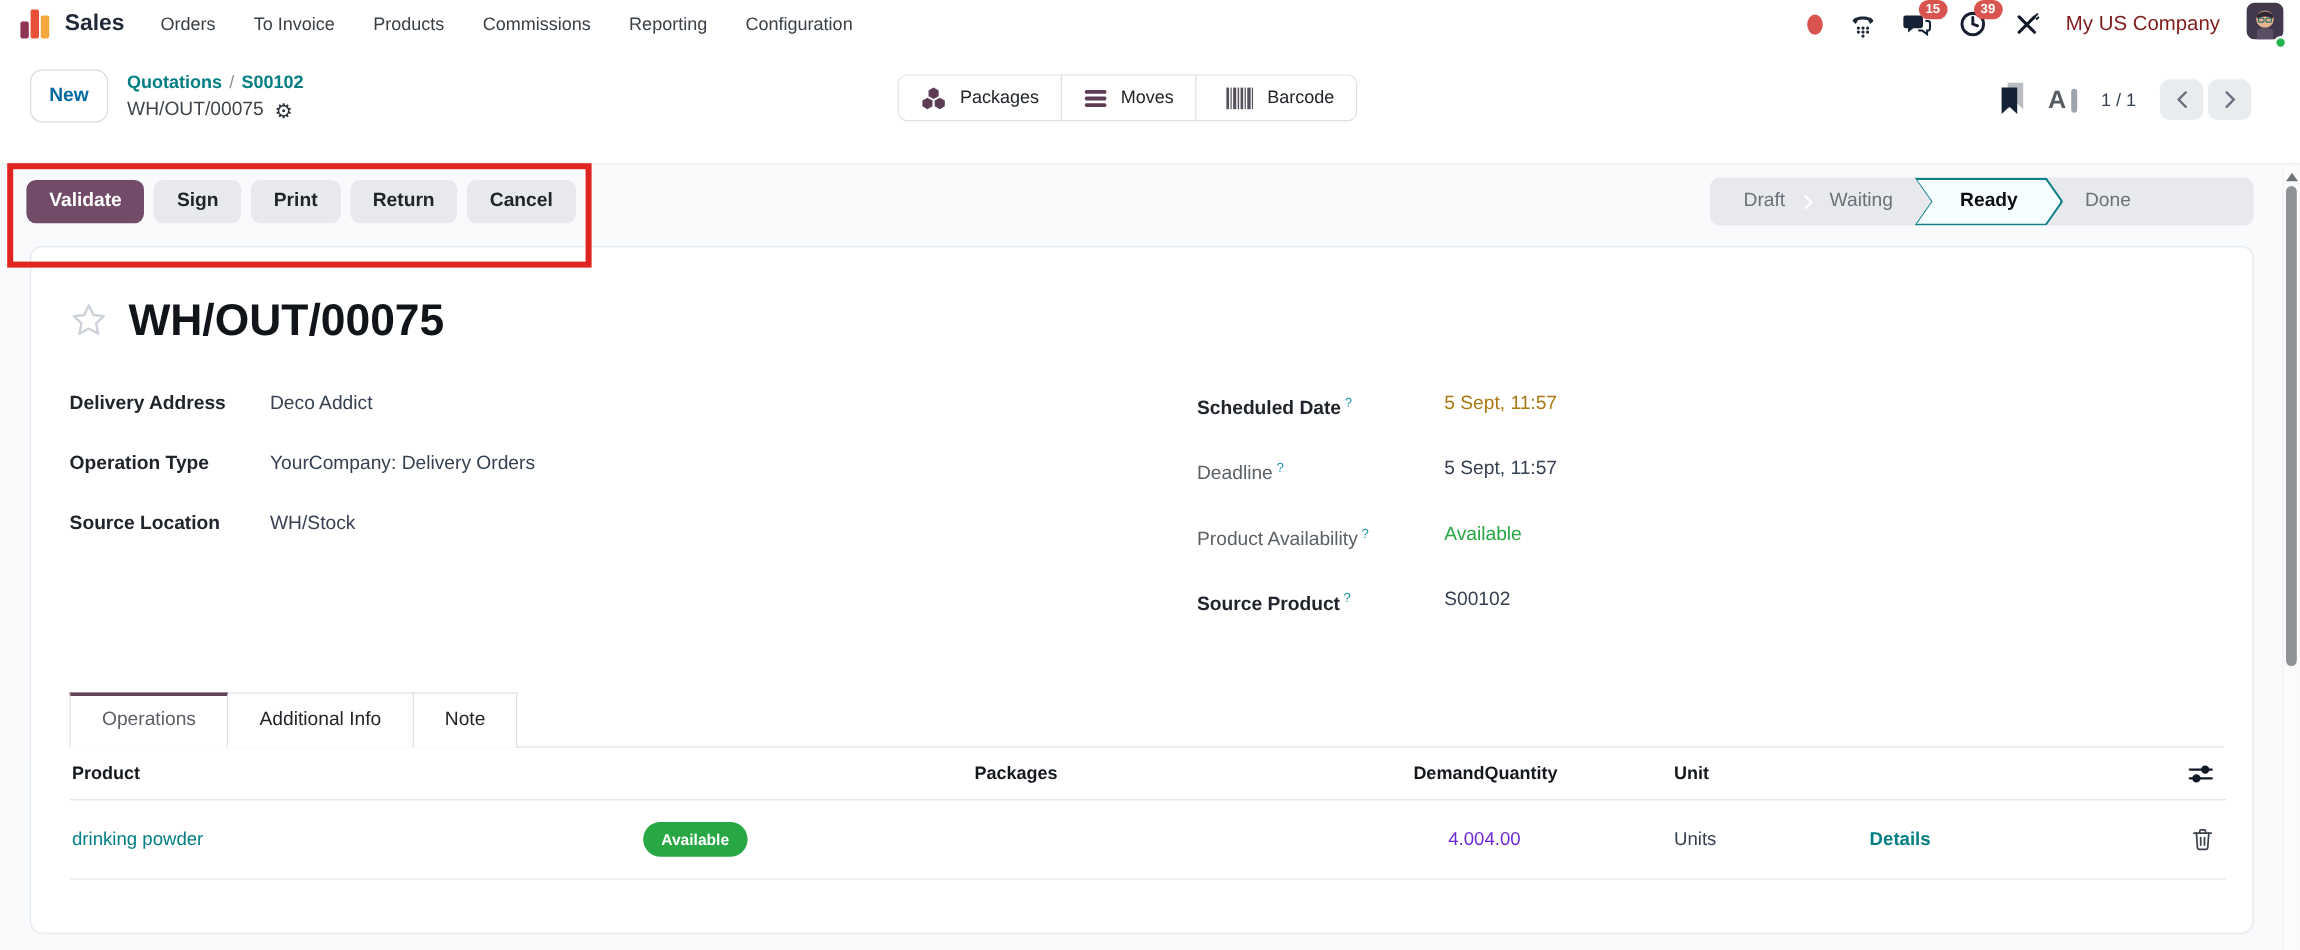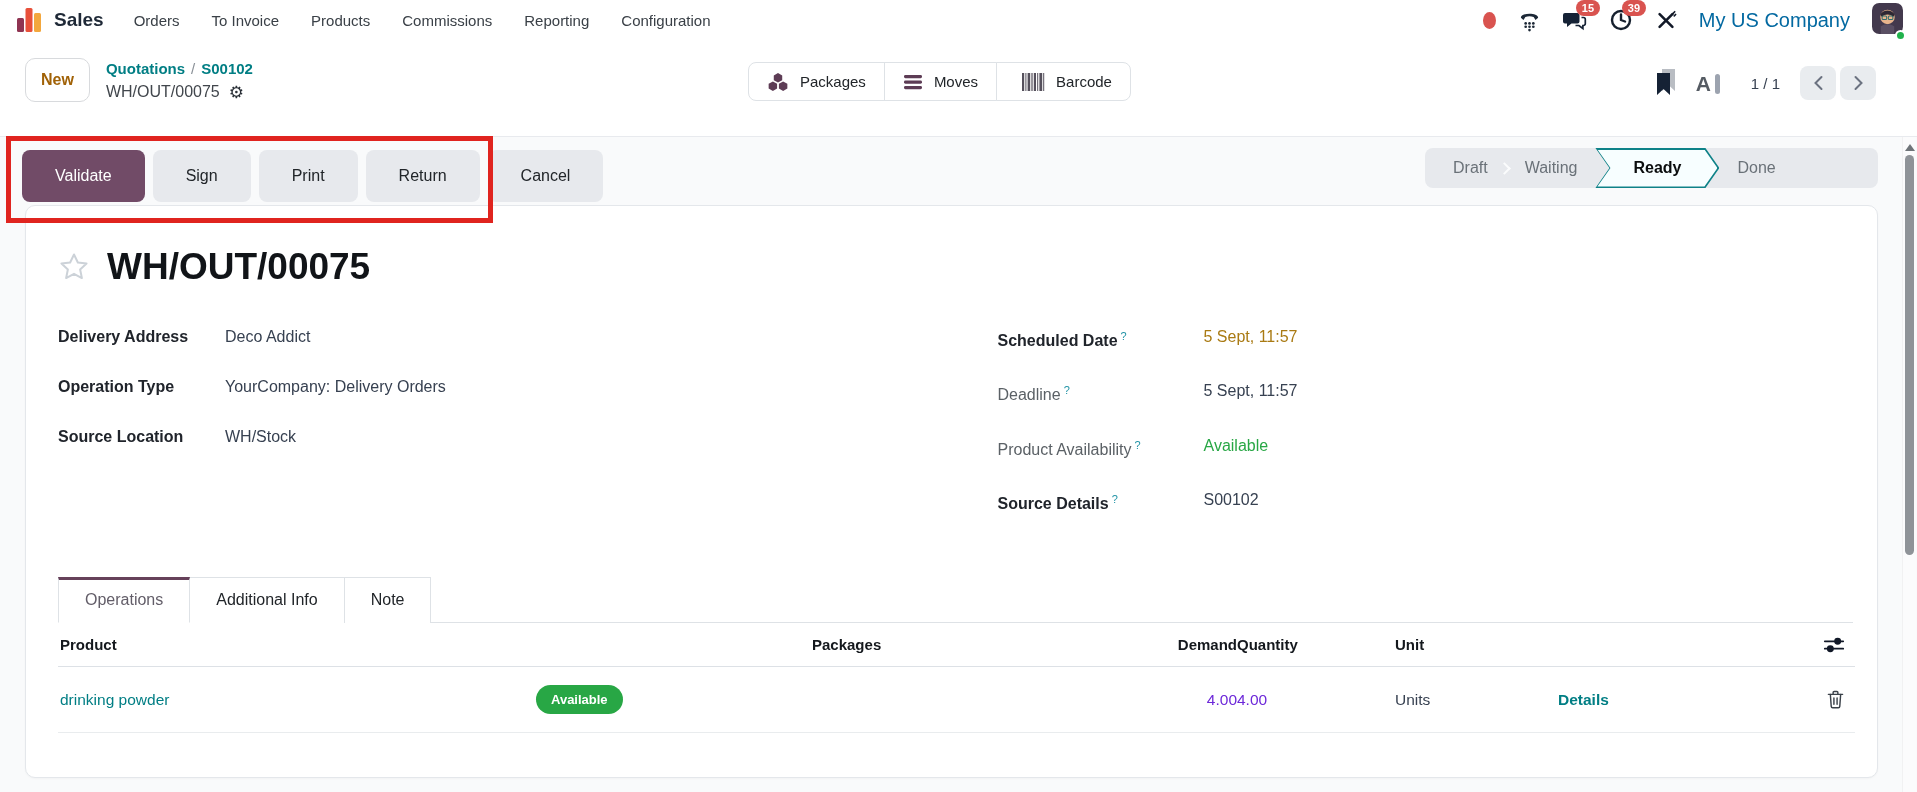--- a/index.html
+++ b/index.html
@@ -19,36 +19,36 @@
   .app-name{ font-size:19px; font-weight:600; color:#1f2937; }
   .topmenu{ display:flex; align-items:center; gap:32px; font-size:15px; color:#3a4047;}
   .topmenu span{ cursor:pointer; }
   .top-right{ margin-left:auto; display:flex; align-items:center; gap:22px; }
   .icon-wrap{ position:relative; display:flex; align-items:center; }
   .badge{
     position:absolute; top:-8px; left:13px; background:#d9534f; color:#fff;
     font-size:11px; font-weight:bold; padding:1px 6px; border-radius:10px; line-height:14px;
   }
   .rec-dot{ width:13px; height:17px; border-radius:50%; background:#d9534f; }
-  .company-name{ font-size:20px; color:#0369a1; cursor:pointer;}
+  .company-name{ font-size:17px; color:#7f1d1d; cursor:pointer;}
   .avatar-wrap{ position:relative; }
   .status-dot{
     position:absolute; right:-3px; bottom:-3px; width:11px; height:11px;
     background:#21b24c; border:2px solid #fff; border-radius:50%;
   }
 
   
   .controlbar{
     position:absolute; top:40px; left:0; width:1917px; height:97px;
     background:#fff; border-bottom:1px solid #e8eaee;
   }
   .cb-left{ position:absolute; left:25px; top:18px; display:flex; align-items:flex-start; gap:16px; }
   .btn-new{
     background:#fff; border:1px solid #d8dadd; border-radius:10px;
-    padding:12px 15px; font-size:16px; font-weight:600; color:#a16207; cursor:pointer;
+    padding:12px 15px; font-size:16px; font-weight:600; color:#0369a1; cursor:pointer;
     font-family:inherit;
   }
   .crumbs{ display:flex; flex-direction:column; gap:6px; padding-top:2px;}
   .crumb-line1{ font-size:15px; font-weight:600; color:#017e84; }
   .crumb-line1 .sep{ color:#8a9097; font-weight:400; padding:0 6px;}
   .crumb-line1 a{ color:#017e84; text-decoration:none; cursor:pointer;}
   .crumb-line2{ font-size:16px; color:#41464c; display:flex; align-items:center; gap:9px;}
   .gear{ font-size:17px; color:#2b3138; cursor:pointer; line-height:1;}
 
   .smart-buttons{ position:absolute; left:748px; top:22px; display:flex; }
@@ -60,33 +60,33 @@
   .smart-btn + .smart-btn{ margin-left:-1px; }
   .smart-btn:first-child{ border-radius:8px 0 0 8px; }
   .smart-btn:last-child{ border-radius:0 8px 8px 0;padding-left:24px; }
 
   .cb-right{ position:absolute; right:41px; top:26px; display:flex; align-items:center; gap:20px; }
   .bm-stack{ position:relative; width:22px; height:26px; cursor:pointer;}
   .bm-stack svg{ position:absolute; top:0; left:0; }
   .nav-letter{ display:flex; align-items:flex-end; gap:4px; cursor:pointer;}
   .nav-letter b{ font-size:21px; color:#555b63; line-height:1;}
   .nav-letter i{ display:block; width:5px; height:20px; background:#9ca3af; border-radius:3px;}
-  .pager-text{ font-size:15px; color:#374151;margin-left:11px; }
+  .pager-text{ font-size:15px; color:#374151; }
   .pg-btn{
     width:36px; height:34px; background:#e9ecef; border:none; border-radius:8px;
     display:flex; align-items:center; justify-content:center; cursor:pointer;
   }
   .pg-btn + .pg-btn{ margin-left:4px; }
   .pg-group{ display:flex; }
 
   
   .action-row{ position:absolute; left:22px; top:150px; display:flex; gap:8px; z-index:6;}
   .abtn{
-    font-family:inherit; font-size:16px; font-weight:400; border:none; cursor:pointer;
-    padding:0 33px; height:52px; border-radius:8px; background:#e7e9ed; color:#212529;
+    font-family:inherit; font-size:16px; font-weight:700; border:none; cursor:pointer;
+    padding:0 19px; height:36px; border-radius:8px; background:#e7e9ed; color:#212529;
   }
   .abtn.primary{ background:#714B67; color:#fff; }
 
   .statusbar{
     position:absolute; right:39px; top:148px; height:40px; width:453px;
     background:#e7e9ed; border-radius:8px; display:flex; align-items:center;
     padding:0 12px; z-index:6;
   }
   .sb-step{ font-size:16px; color:#6a7178; padding:0 16px; cursor:pointer; white-space:nowrap;}
   .sb-sep{ width:9px; height:9px; border-top:2px solid #fbfcfd; border-right:2px solid #fbfcfd;
@@ -378,21 +378,21 @@
         </div>
         <div class="frow">
           <span class="flabel muted"><span>Deadline</span><sup class="help">?</sup></span>
           <span class="fvalue">5 Sept, 11:57</span>
         </div>
         <div class="frow">
           <span class="flabel muted"><span>Product Availability</span><sup class="help">?</sup></span>
           <span class="fvalue ok">Available</span>
         </div>
         <div class="frow">
-          <span class="flabel"><span>Source Details</span><sup class="help">?</sup></span>
+          <span class="flabel"><span>Source Product</span><sup class="help">?</sup></span>
           <span class="fvalue">S00102</span>
         </div>
       </div>
     </div>
 
     <div class="tabs">
       <div class="tab active">Operations</div>
       <div class="tab">Additional Info</div>
       <div class="tab">Note</div>
     </div>

